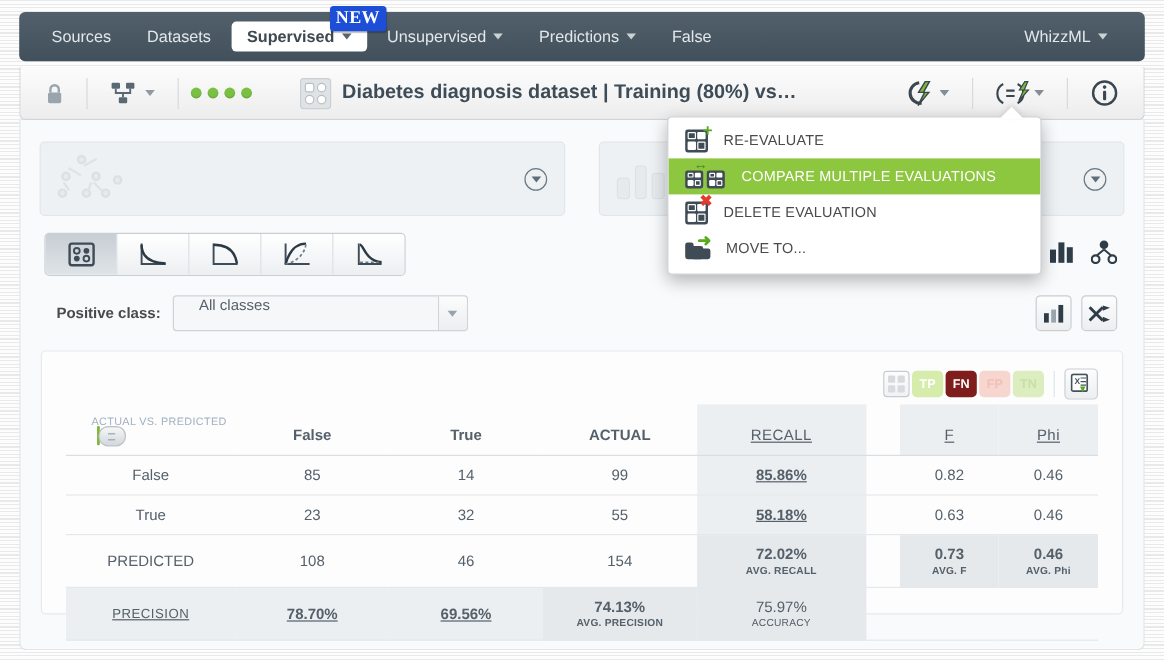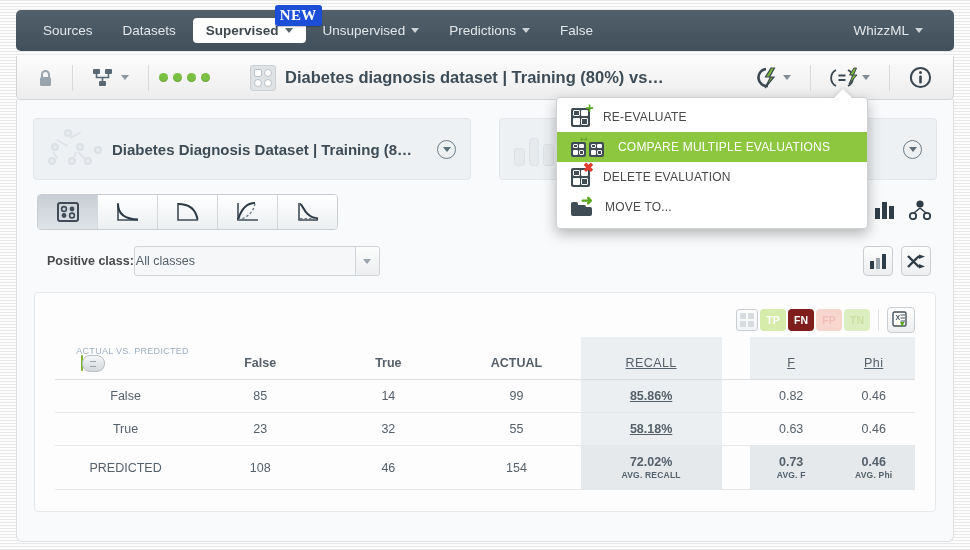--- a/index.html
+++ b/index.html
@@ -224,26 +224,26 @@
   .tabs-row { display: flex; align-items: center; }
   .tabs-right { margin-left: auto; display: flex; align-items: center; gap: 14px; margin-right: 22px; margin-top: 14px; }
 
   .sep-line {
     position: absolute; left: 17px; right: 17px; top: 251px; height: 1px;
     background: #e3e7ea;
   }
 
   
   .pcrow { display: flex; align-items: center; margin: 16px 0 0 30px; }
-  .pclabel { font-size: 12.5px; font-weight: bold; color: #4a4a4a; }
+  .pclabel { font-size: 12.5px; font-weight: bold; color: #4a4a4a; margin-right: 10px; }
   .select {
     width: 246px; height: 30px; background: #f6f7f8;
     border: 1px solid #cfd4d8; border-radius: 3px;
-    display: flex; align-items: center;
-    font-size: 12.5px; color: #55606a; padding-left: 1px;
+    display: flex; 
+    font-size: 12.5px; color: #55606a; padding-left: 21px;
     position: relative; cursor: pointer;
   }
   .select .arrow-box {
     position: absolute; right: 0; top: 0; bottom: 0; width: 24px;
     border-left: 1px solid #cfd4d8;
     background: linear-gradient(to bottom,#fcfcfc,#eceef0);
     display:flex;align-items:center;justify-content:center;
     border-radius: 0 3px 3px 0;
   }
   .arrow-box:after {
@@ -376,21 +376,20 @@
           <span style="left:0px;top:28px"></span>
           <span style="left:20px;top:28px"></span>
           <span style="left:36px;top:28px"></span>
           <span style="left:46px;top:17px"></span>
           <b style="left:9px;top:10px;width:12px;transform:rotate(30deg)"></b>
           <b style="left:22px;top:8px;width:12px;transform:rotate(-28deg)"></b>
           <b style="left:5px;top:22px;width:8px;transform:rotate(55deg)"></b>
           <b style="left:30px;top:22px;width:10px;transform:rotate(45deg)"></b>
           <b style="left:28px;top:22px;width:8px;transform:rotate(110deg)"></b>
         </div>
-        <div class="card-title">Diabetes Diagnosis Dataset | Training (8…</div>
         <div class="card-caret"></div>
       </div>
 
       <div class="card">
         <div class="bars-ic">
           <i style="height:18px"></i>
             <i style="height:28px"></i>
             <i style="height:22px"></i>
             <i style="height:12px"></i>
         </div>
@@ -564,20 +563,36 @@
             <td></td>
             <td class="bold cell-shade2">
               <span>0.73</span>
               <span class="sub">AVG. F</span>
             </td>
             <td class="bold cell-shade2">
               <span>0.46</span>
               <span class="sub">AVG. Phi</span>
             </td>
           </tr>
+          <tr>
+            <td class="cell-shade col-hdr-muted" style="font-size:11px">PRECISION</td>
+            <td class="bold cell-shade">78.70%</td>
+            <td class="bold cell-shade">69.56%</td>
+            <td class="bold cell-shade2">
+              <span>74.13%</span>
+              <span class="sub">AVG. PRECISION</span>
+            </td>
+            <td class="cell-shade2 muted-val">
+              <span>75.97%</span>
+              <span class="sub" style="font-weight:normal">ACCURACY</span>
+            </td>
+            <td></td>
+            <td></td>
+            <td></td>
+          </tr>
         </tbody>
       </table>
     </div>
   </div>
 
   <div class="reshead">
     <div class="icon-btn">
       <svg width="15" height="18" viewBox="0 0 15 18">
         <path d="M4 8 V5.5 a3.5 3.5 0 0 1 7 0 V8" fill="none" stroke="#9aa4ac" stroke-width="2"></path>
         <rect x="2" y="8" width="11" height="9" rx="1.5" fill="#9aa4ac"></rect>

